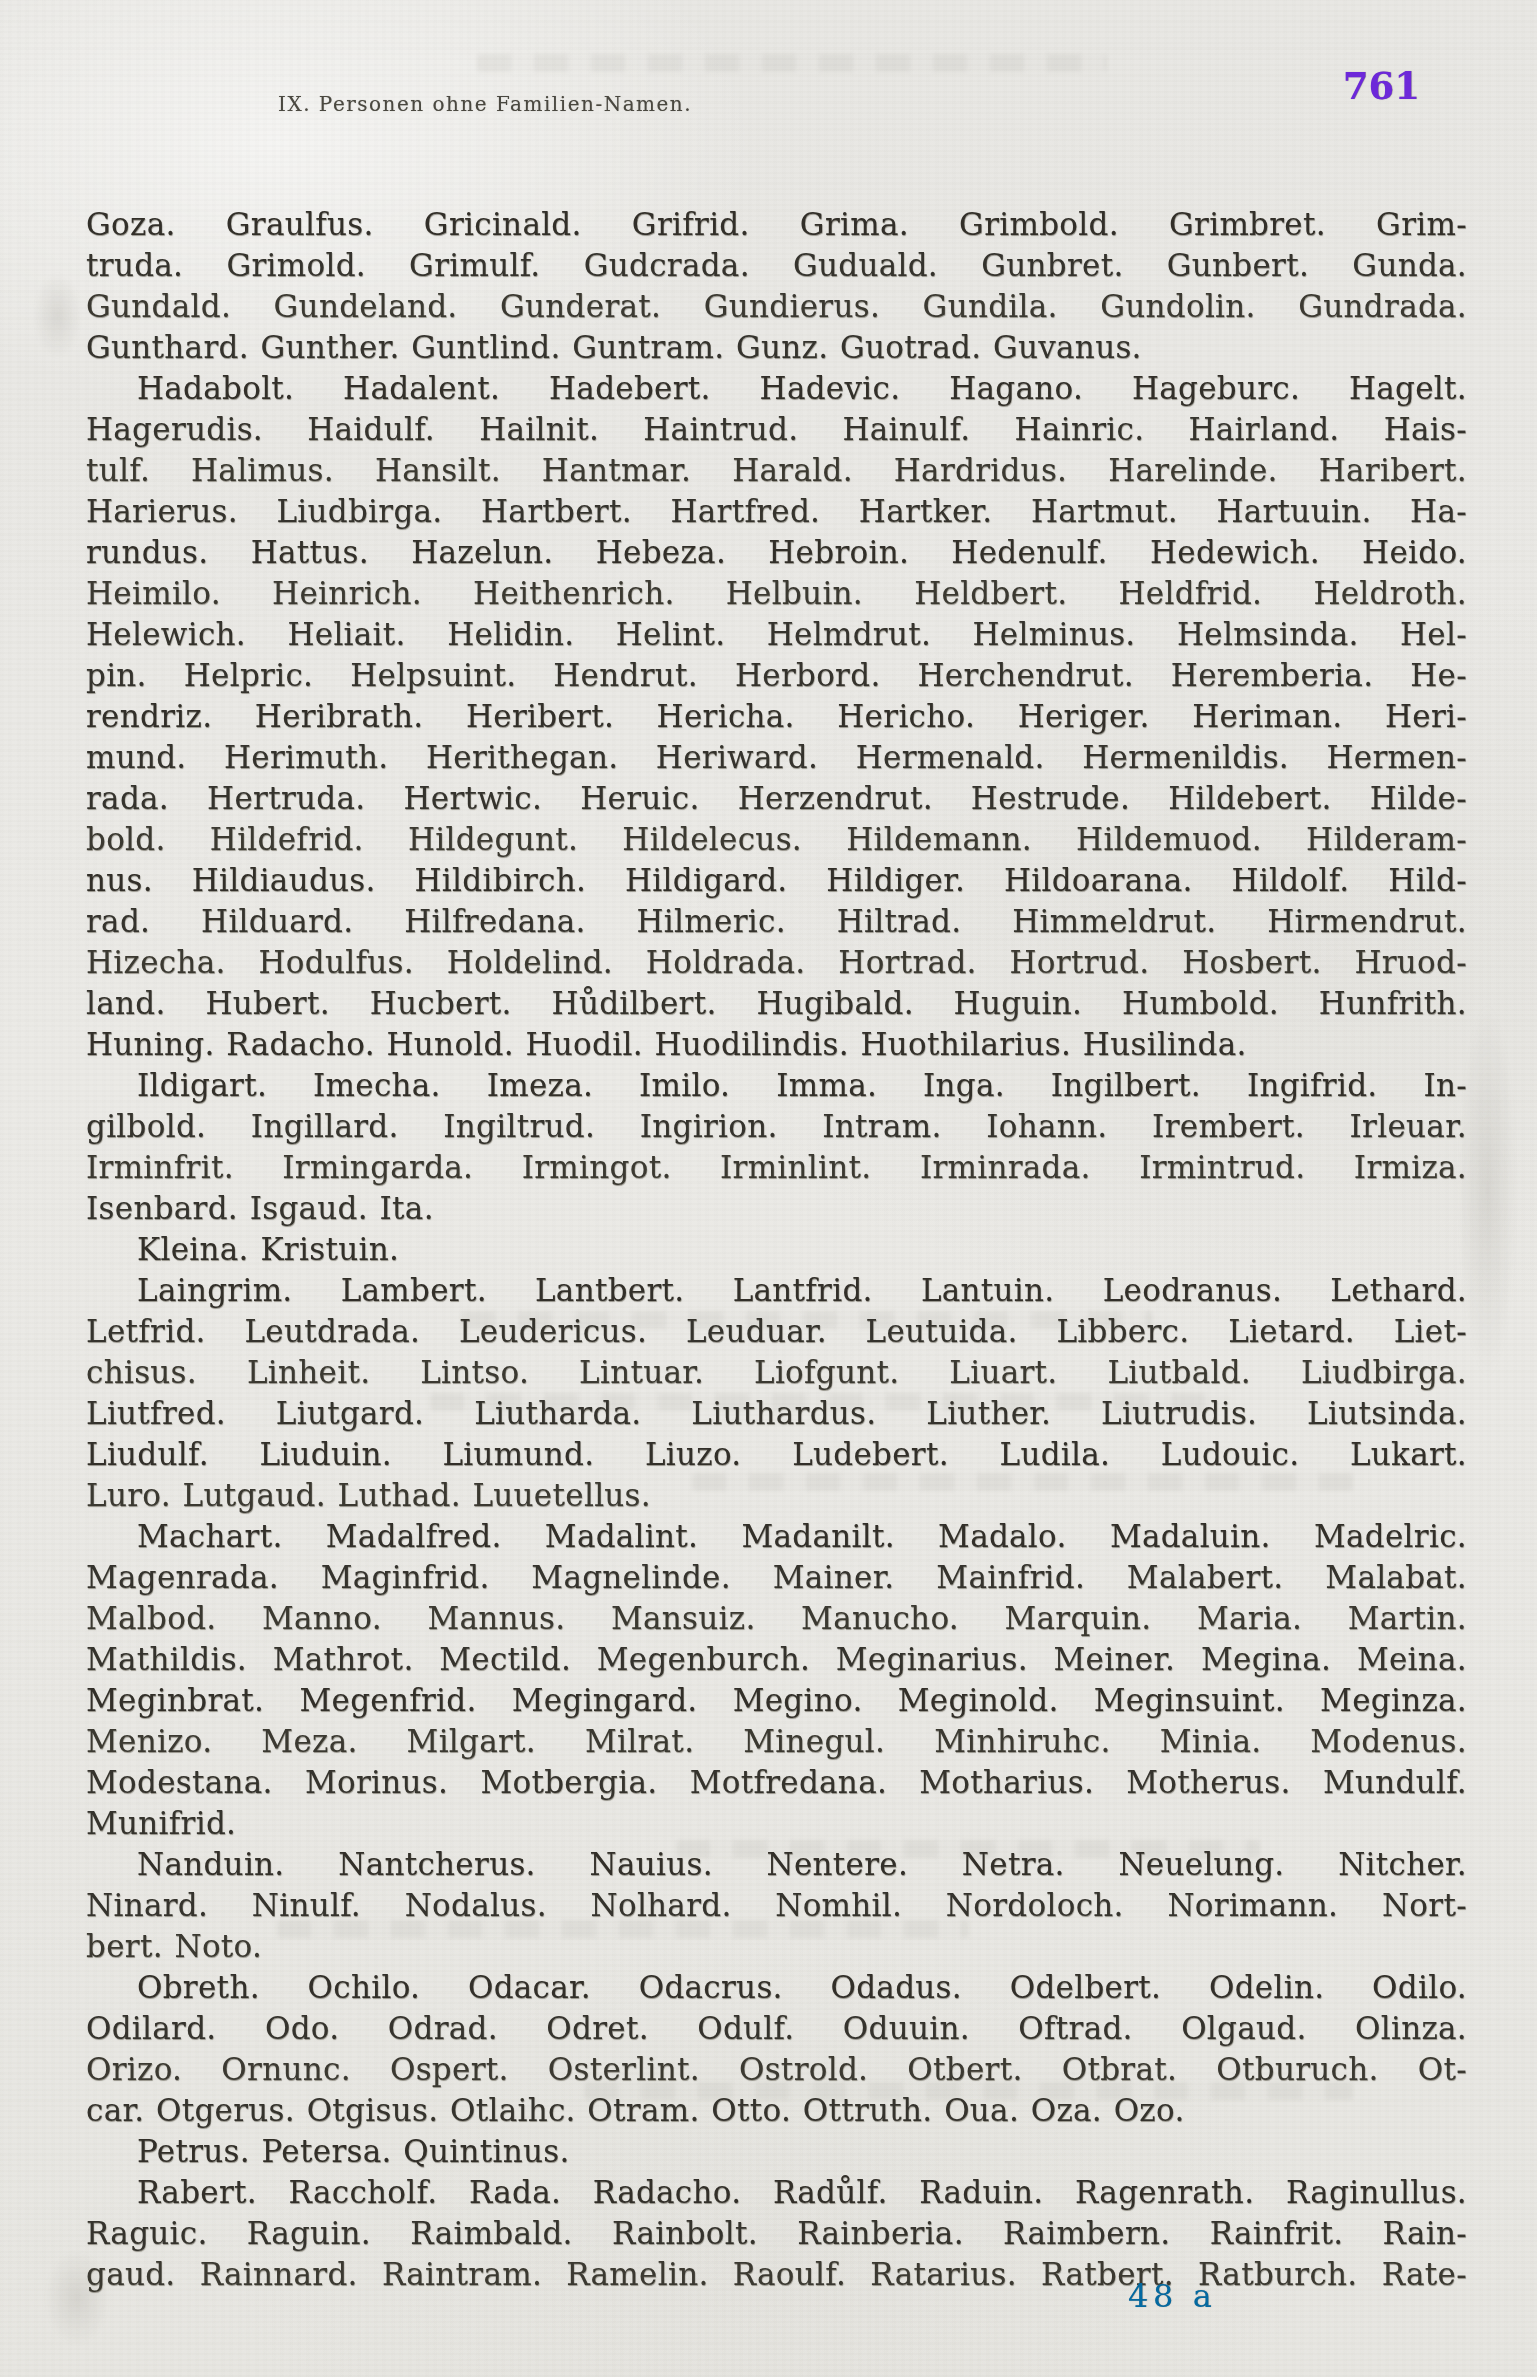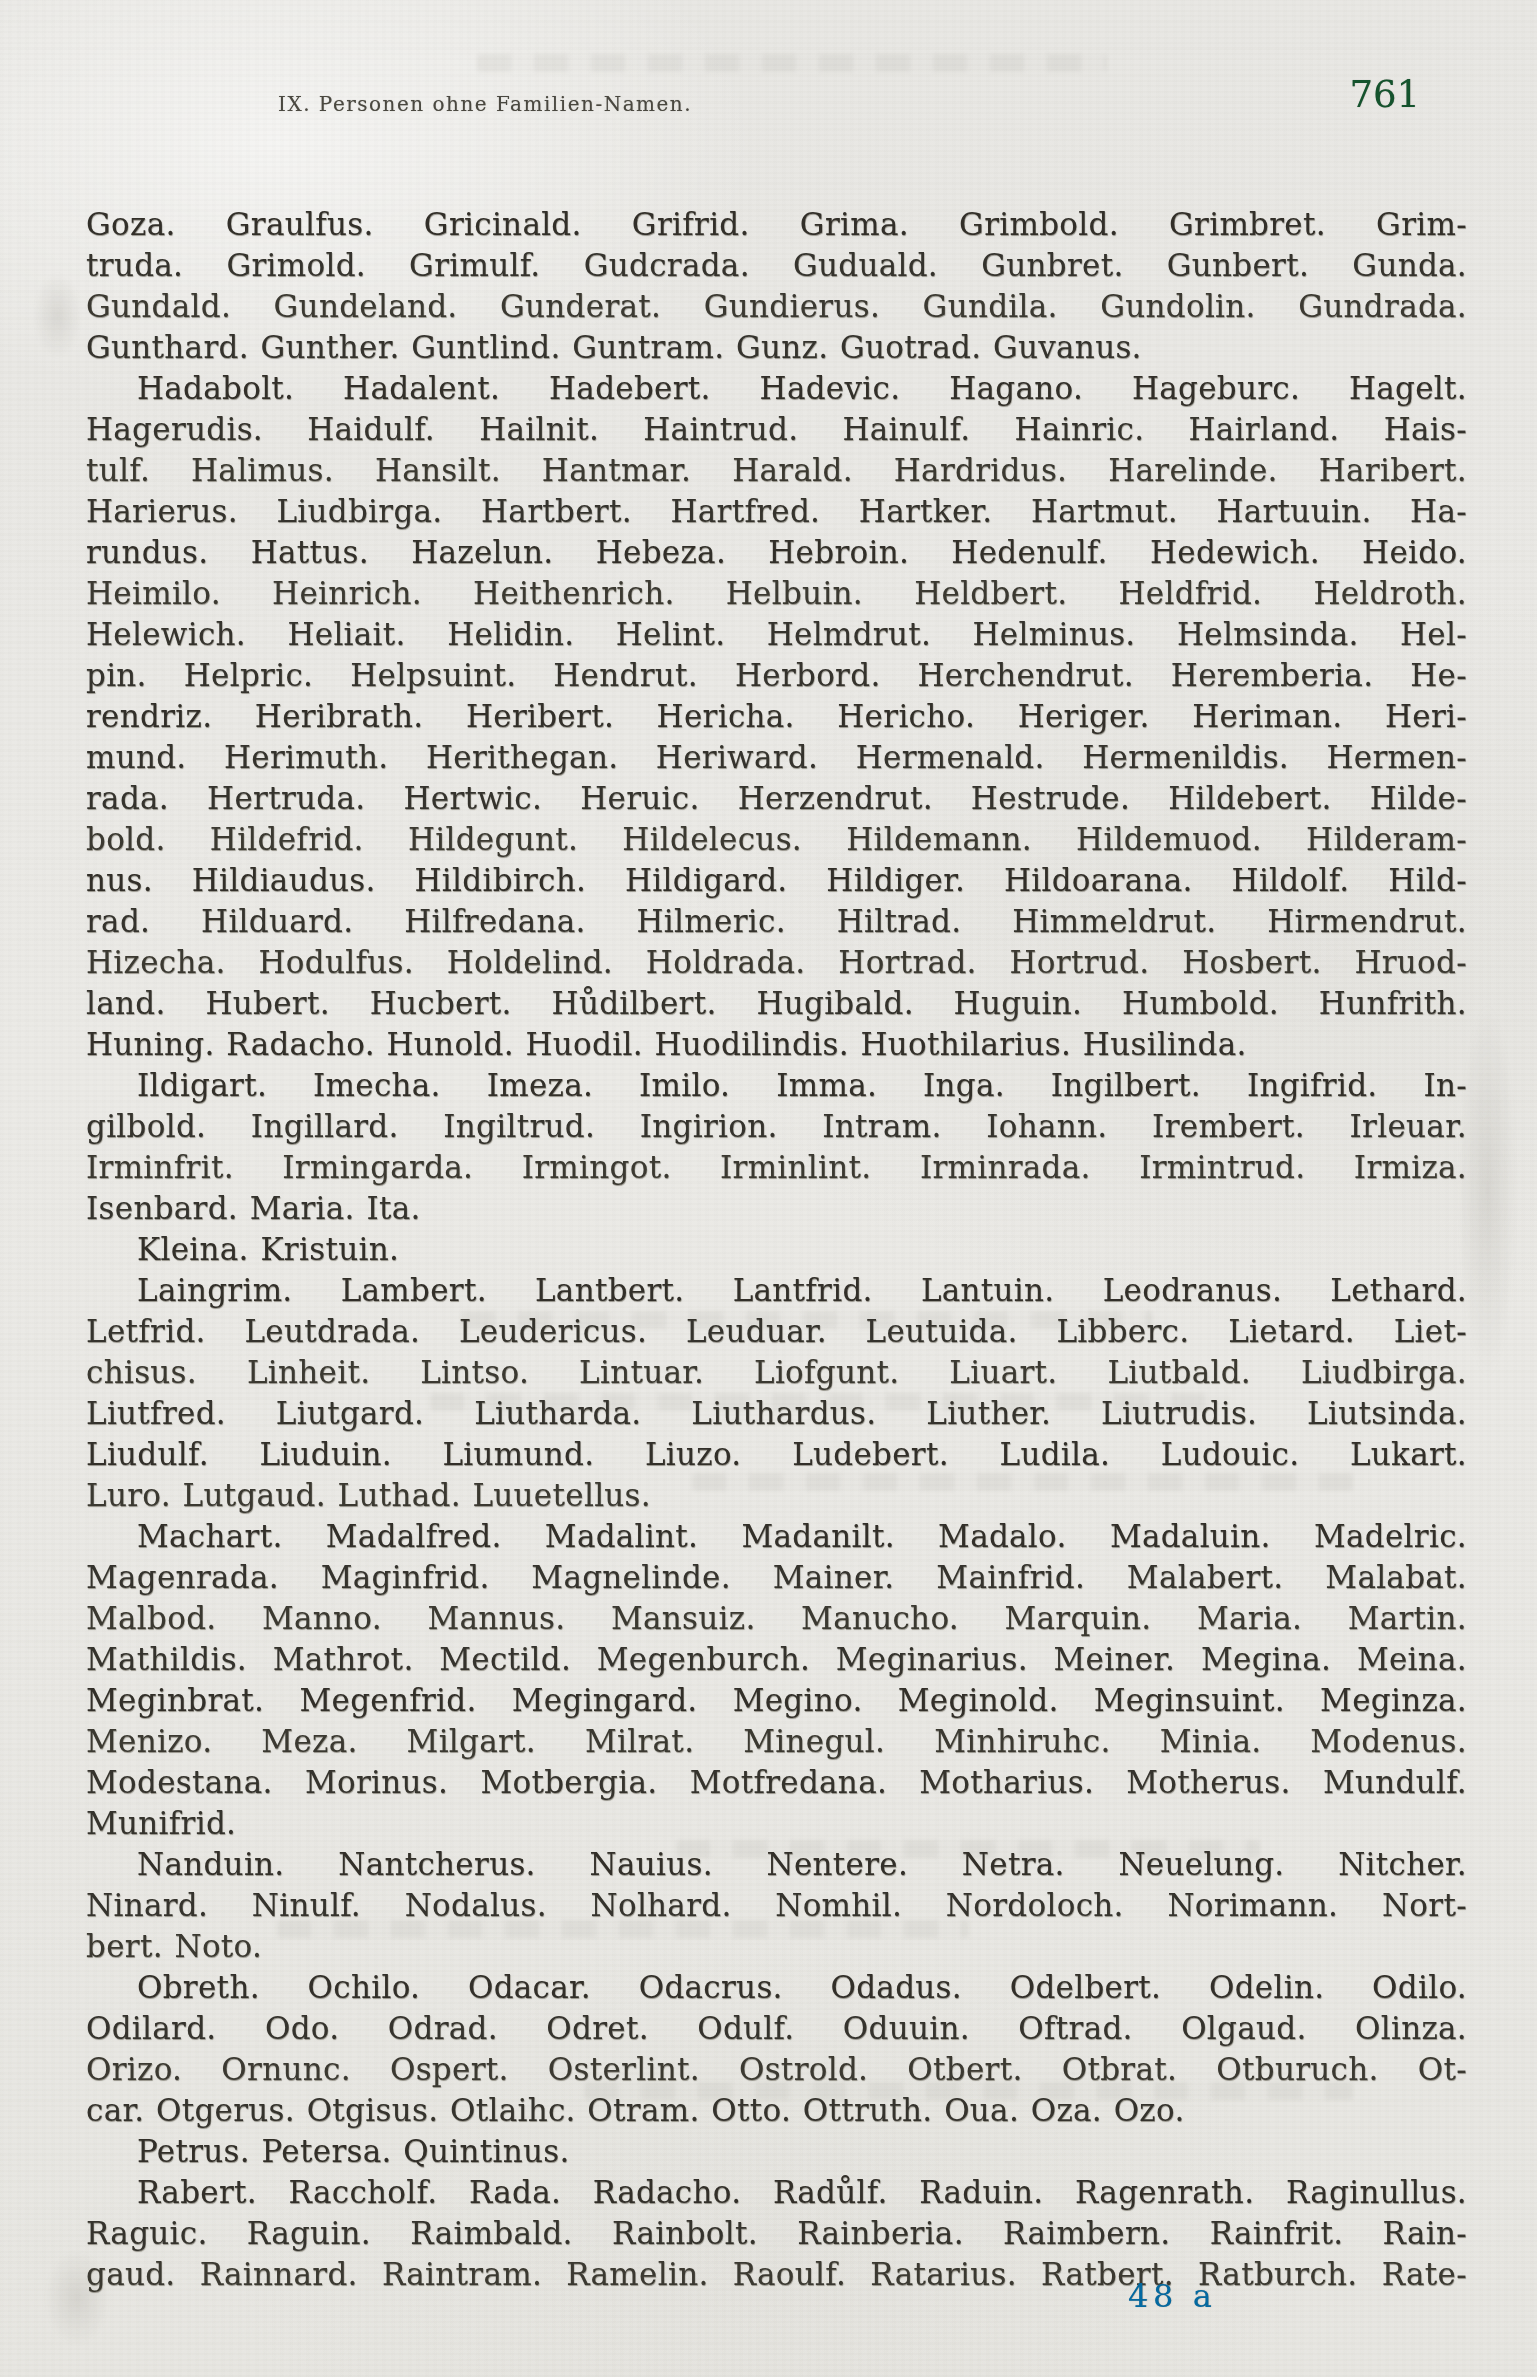--- a/index.html
+++ b/index.html
@@ -18,22 +18,22 @@
     background-image:
       repeating-linear-gradient(0deg, rgba(120,118,110,0.022) 0 2.3px, rgba(255,255,255,0.02) 2.3px 5.4px),
       repeating-linear-gradient(90deg, rgba(120,118,110,0.016) 0 3.8px, rgba(255,255,255,0.016) 3.8px 8.5px);
   }
   .running-head-title {
     position:absolute; left:278px; top:92px;
     font-size:20px; letter-spacing:1.5px; color:#4a4840;
     text-shadow:0 0 0.8px rgba(90,88,78,0.55);
   }
   .page-number {
-    position:absolute; right:117px; top:73px;
-    font-size:37px; font-weight:normal; color:#14532d;
+    position:absolute; right:117px; top:64px;
+    font-size:37px; font-weight:bold; color:#6d28d9;
     text-shadow:0.4px 0.4px 0.8px rgba(70,66,56,0.5);
   }
   .text-block {
     position:absolute; left:86px; top:204px; width:1381px;
     color:#35332d;
   }
   .line {
     font-size:31px; line-height:41px; height:41px;
     text-align:justify; text-align-last:justify;
     letter-spacing:0.3px; word-spacing:1.5px;
@@ -103,21 +103,21 @@
       <div class="line">nus. Hildiaudus. Hildibirch. Hildigard. Hildiger. Hildoarana. Hildolf. Hild-</div>
       <div class="line">rad. Hilduard. Hilfredana. Hilmeric. Hiltrad. Himmeldrut. Hirmendrut.</div>
       <div class="line">Hizecha. Hodulfus. Holdelind. Holdrada. Hortrad. Hortrud. Hosbert. Hruod-</div>
       <div class="line">land. Hubert. Hucbert. Hůdilbert. Hugibald. Huguin. Humbold. Hunfrith.</div>
       <div class="line para-end">Huning. Radacho. Hunold. Huodil. Huodilindis. Huothilarius. Husilinda.</div>
     </div>
     <div class="paragraph">
       <div class="line indent">Ildigart. Imecha. Imeza. Imilo. Imma. Inga. Ingilbert. Ingifrid. In-</div>
       <div class="line">gilbold. Ingillard. Ingiltrud. Ingirion. Intram. Iohann. Irembert. Irleuar.</div>
       <div class="line">Irminfrit. Irmingarda. Irmingot. Irminlint. Irminrada. Irmintrud. Irmiza.</div>
-      <div class="line para-end">Isenbard. Maria. Ita.</div>
+      <div class="line para-end">Isenbard. Isgaud. Ita.</div>
     </div>
     <div class="paragraph">
       <div class="line indent para-end">Kleina. Kristuin.</div>
     </div>
     <div class="paragraph">
       <div class="line indent">Laingrim. Lambert. Lantbert. Lantfrid. Lantuin. Leodranus. Lethard.</div>
       <div class="line">Letfrid. Leutdrada. Leudericus. Leuduar. Leutuida. Libberc. Lietard. Liet-</div>
       <div class="line">chisus. Linheit. Lintso. Lintuar. Liofgunt. Liuart. Liutbald. Liudbirga.</div>
       <div class="line">Liutfred. Liutgard. Liutharda. Liuthardus. Liuther. Liutrudis. Liutsinda.</div>
       <div class="line">Liudulf. Liuduin. Liumund. Liuzo. Ludebert. Ludila. Ludouic. Lukart.</div>

